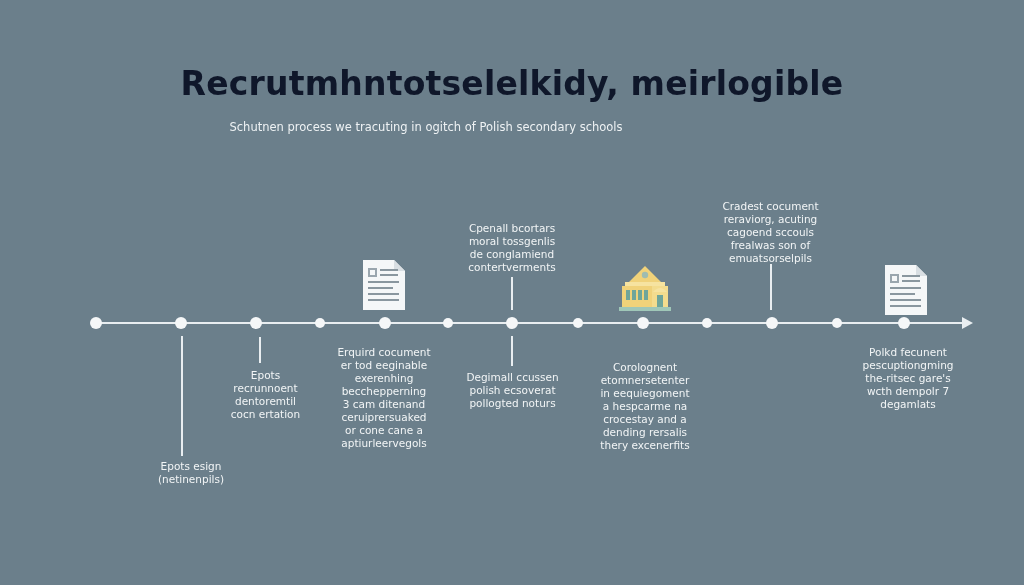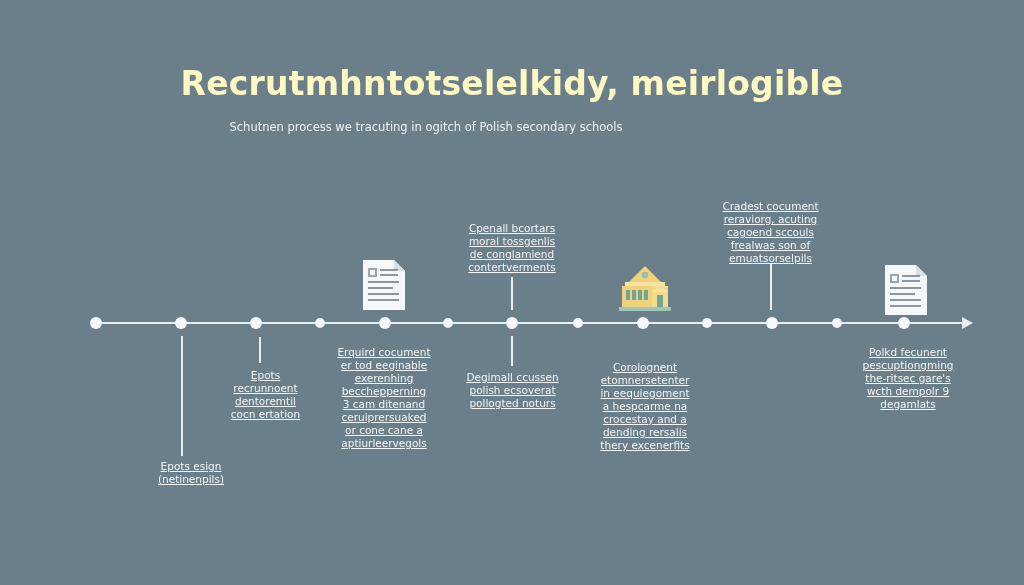--- a/index.html
+++ b/index.html
@@ -6,21 +6,21 @@
   body {
     width: 1024px; height: 585px; overflow: hidden;
     background: #6b7f8b;
     font-family: "DejaVu Sans", "Liberation Sans", sans-serif;
     color: #f4f6f7;
     position: relative;
   }
   .title {
     position: absolute; left: 0; width: 1024px; top: 64px;
     text-align: center; font-size: 33px; font-weight: bold;
-    letter-spacing: 0.2px; color: #fef9c3;
+    letter-spacing: 0.2px; color: #0f172a;
   }
   .subtitle {
     position: absolute; left: 0; width: 852px; top: 120px;
     text-align: center; font-size: 11.5px; color: #eef2f4;
   }
   .axis-line {
     position: absolute; left: 96px; top: 322px; width: 868px; height: 2px;
     background: #e9eef1;
   }
   .axis-arrow {
@@ -31,21 +31,21 @@
   .dot {
     position: absolute; border-radius: 50%; background: #f5f7f8;
   }
   .dot.big { width: 12px; height: 12px; margin-left: -6px; margin-top: -6px; top: 323px; }
   .dot.small { width: 10px; height: 10px; margin-left: -5px; margin-top: -5px; top: 323px; }
   .connector {
     position: absolute; width: 2px; background: #e9eef1;
   }
   .label {
     position: absolute; text-align: center; font-size: 10.5px;
-    line-height: 13px; color: #f2f5f6; white-space: pre-line; text-decoration: underline;
+    line-height: 13px; color: #f2f5f6; white-space: pre-line;
   }
   .icon { position: absolute; }
 </style>
 </head>
 <body>
 
 <div class="title">Recrutmhntotselelkidy, meirlogible</div>
 <div class="subtitle">Schutnen process we tracuting in ogitch of Polish secondary schools</div>
 
 <div>
@@ -148,15 +148,15 @@
 dending rersalis
 thery excenerfits</div>
   <div class="label" style="left:708px; top:200px; width:125px">Cradest cocument
 reraviorg, acuting
 cagoend sccouls
 frealwas son of
 emuatsorselpils</div>
   <div class="label" style="left:848px; top:346px; width:120px">Polkd fecunent
 pescuptiongming
 the-ritsec gare's
-wcth dempolr 9
+wcth dempolr 7
 degamlats</div>
 </div>
 
 </body></html>

